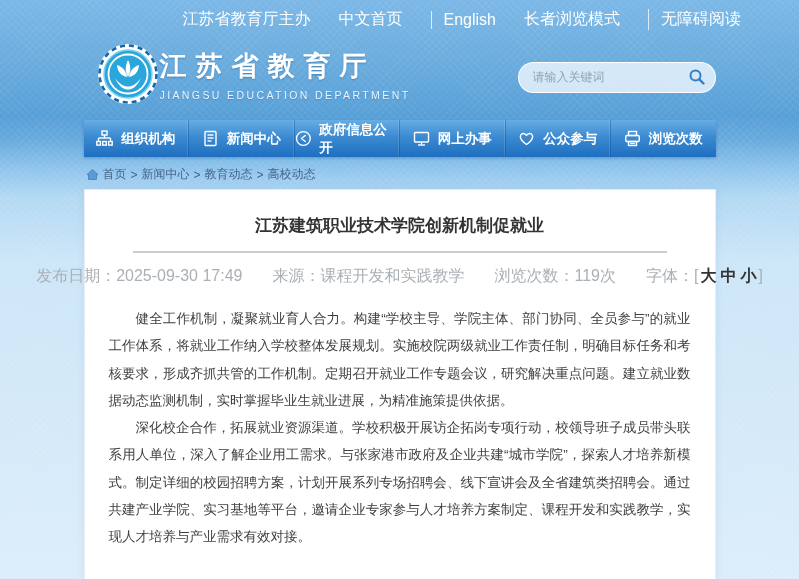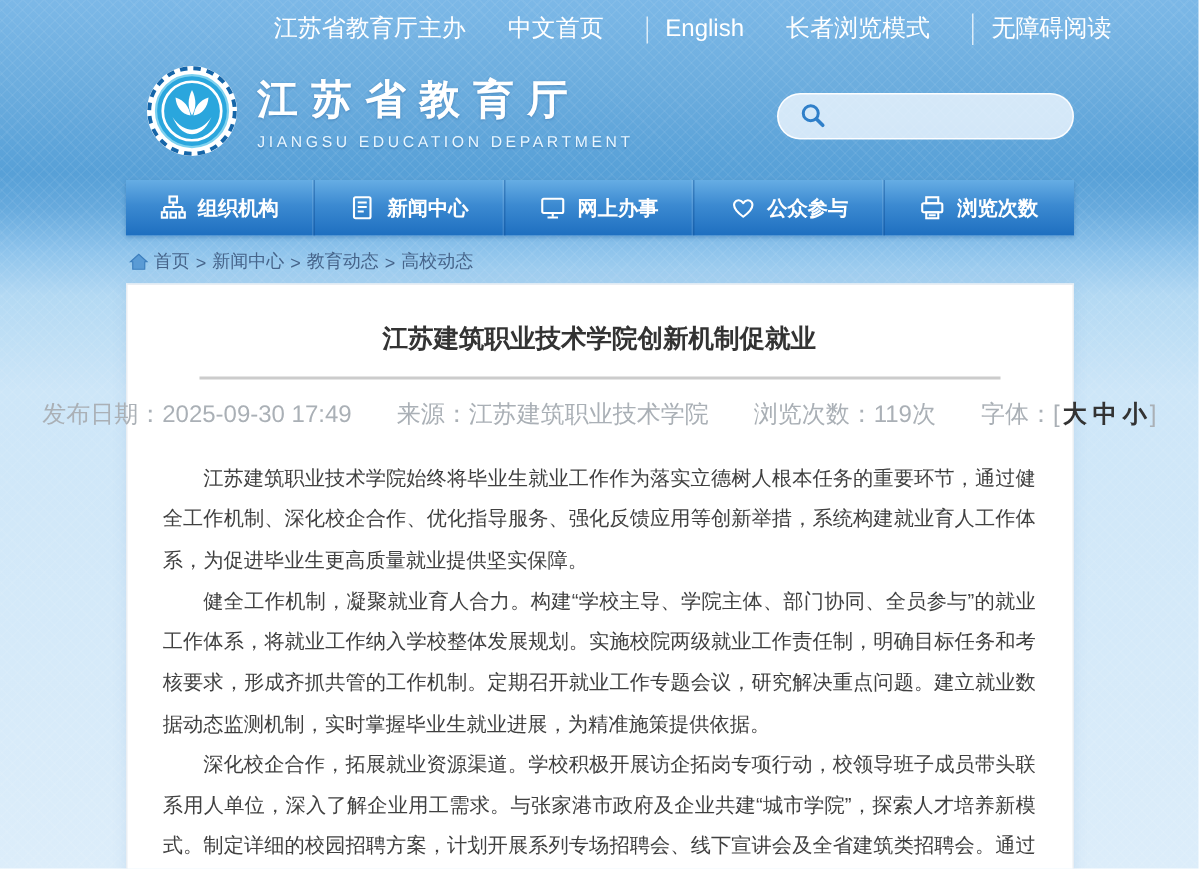--- a/index.html
+++ b/index.html
@@ -16,21 +16,21 @@
   
   .topbar { display:flex; justify-content:flex-end; align-items:center; padding:9px 58px 0 0; font-size:16px; }
   .topbar a { color:#ffffff; text-decoration:none; cursor:pointer; }
   .tb-gap { width:28px; }
   .tb-sep { border-left:1px solid rgba(255,255,255,.75); padding-left:12px; margin-left:28px; }
 
   
   .header-row { display:flex; align-items:center; justify-content:space-between; padding:12px 0 14px 12px; }
   .brand { display:flex; align-items:center; cursor:pointer; }
   .logo-svg { width:64px; height:64px; }
-  .brand-text { margin-left:12px; }
+  .brand-text { margin-left:0; }
   .site-name { color:#ffffff; font-size:27px; font-weight:bold; letter-spacing:9px; text-shadow:0 1px 2px rgba(30,90,150,.45); }
   .site-name-en { color:#eaf6ff; font-size:10.5px; letter-spacing:2.4px; margin-top:5px; text-shadow:0 1px 1px rgba(30,90,150,.35); }
   .search-box { display:flex; align-items:center; width:198px; height:31px; border:1px solid rgba(255,255,255,.95); border-radius:16px; background:rgba(240,248,255,.8); padding:0 10px 0 14px; margin-top:6px; }
   .search-box input { flex:1; border:none; outline:none; background:transparent; font-size:12px; color:#3a5a7a; font-family:inherit; }
   .search-box input::placeholder { color:#90a4b8; }
   .search-btn { border:none; background:transparent; cursor:pointer; display:flex; align-items:center; padding:0; }
 
   
   .nav { display:flex; height:37px; background:linear-gradient(180deg,#66ade4 0%, #3c8ad1 45%, #1e6fc0 100%); box-shadow:0 1px 3px rgba(20,80,150,.35); }
   .nav-item { flex:1; display:flex; align-items:center; justify-content:center; gap:8px; color:#ffffff; font-size:13.5px; font-weight:bold; cursor:pointer; border-right:1px solid rgba(12,75,145,.4); box-shadow:inset -1px 0 0 rgba(255,255,255,.12); }
@@ -79,20 +79,21 @@
         <path d="M21 23 C27 25 30 29 31 35 C25 34 21.5 29.5 21 23 Z" fill="#ffffff"></path>
         <path d="M43 23 C37 25 34 29 33 35 C39 34 42.5 29.5 43 23 Z" fill="#ffffff"></path>
         <path d="M19 36 C23 42 28 44.5 32 44.5 C36 44.5 41 42 45 36 C41 45 36 47.5 32 47.5 C28 47.5 23 45 19 36 Z" fill="#ffffff"></path>
       </svg>
       <div class="brand-text">
         <div class="site-name">江苏省教育厅</div>
         <div class="site-name-en">JIANGSU EDUCATION DEPARTMENT</div>
       </div>
     </div>
     <div class="search-box">
+      <input type="text" placeholder="请输入关键词" style="">
       <button class="search-btn">
         <svg width="18" height="18" viewBox="0 0 18 18">
           <circle cx="7.5" cy="7.5" r="5" fill="none" stroke="#2f7fc9" stroke-width="2"></circle>
           <line x1="11.3" y1="11.3" x2="15.5" y2="15.5" stroke="#2f7fc9" stroke-width="2.4" stroke-linecap="round"></line>
         </svg>
       </button>
     </div>
   </div>
 
   <div class="nav">
@@ -110,20 +111,27 @@
       <span>组织机构</span>
     </div>
     <div class="nav-item">
       <svg class="nav-ico" viewBox="0 0 17 17" fill="none" stroke="#ffffff" stroke-width="1.4">
         <rect x="3" y="1.5" width="11" height="14" rx="1"></rect>
         <line x1="5.5" y1="5" x2="11.5" y2="5"></line>
           <line x1="5.5" y1="8" x2="11.5" y2="8"></line>
           <line x1="5.5" y1="11" x2="9.5" y2="11"></line>
       </svg>
       <span>新闻中心</span>
+    </div>
+    <div class="nav-item">
+      <svg class="nav-ico" viewBox="0 0 17 17" fill="none" stroke="#ffffff" stroke-width="1.4">
+        <circle cx="8.5" cy="8.5" r="7"></circle>
+        <path d="M10.5 5.5 L6.5 8.5 L10.5 11.5" stroke-linejoin="round" stroke-linecap="round"></path>
+      </svg>
+      <span>政府信息公开</span>
     </div>
     <div class="nav-item">
       <svg class="nav-ico" viewBox="0 0 17 17" fill="none" stroke="#ffffff" stroke-width="1.4">
         <rect x="1.5" y="2.5" width="14" height="9.5" rx="1"></rect>
         <line x1="8.5" y1="12" x2="8.5" y2="14.5"></line>
           <line x1="5" y1="15" x2="12" y2="15"></line>
       </svg>
       <span>网上办事</span>
     </div>
     <div class="nav-item">
@@ -154,24 +162,23 @@
     <a>教育动态</a>
     <span class="crumb-sep">&gt;</span>
     <a>高校动态</a>
   </div>
 
   <div class="card">
     <h1 class="article-title">江苏建筑职业技术学院创新机制促就业</h1>
     <div class="title-divider"></div>
     <div class="meta">
       <span><span>发布日期：</span><span class="mv">2025-09-30 17:49</span></span>
-      <span><span>来源：</span><span class="mv">江苏建筑职业技术学院</span></span>
+      <span><span>来源：</span><span class="mv">课程开发和实践教学</span></span>
       <span><span>浏览次数：</span><span class="mv">119次</span></span>
       <span class="font-sizer"><span>字体：</span><span>[</span><span class="fs">大</span><span class="fs">中</span><span class="fs">小</span><span>]</span></span>
     </div>
     <div class="article-body">
-      <p>江苏建筑职业技术学院始终将毕业生就业工作作为落实立德树人根本任务的重要环节，通过健全工作机制、深化校企合作、优化指导服务、强化反馈应用等创新举措，系统构建就业育人工作体系，为促进毕业生更高质量就业提供坚实保障。</p>
       <p>健全工作机制，凝聚就业育人合力。构建“学校主导、学院主体、部门协同、全员参与”的就业工作体系，将就业工作纳入学校整体发展规划。实施校院两级就业工作责任制，明确目标任务和考核要求，形成齐抓共管的工作机制。定期召开就业工作专题会议，研究解决重点问题。建立就业数据动态监测机制，实时掌握毕业生就业进展，为精准施策提供依据。</p>
       <p>深化校企合作，拓展就业资源渠道。学校积极开展访企拓岗专项行动，校领导班子成员带头联系用人单位，深入了解企业用工需求。与张家港市政府及企业共建“城市学院”，探索人才培养新模式。制定详细的校园招聘方案，计划开展系列专场招聘会、线下宣讲会及全省建筑类招聘会。通过共建产业学院、实习基地等平台，邀请企业专家参与人才培养方案制定、课程开发和实践教学，实现人才培养与产业需求有效对接。</p>
 
     </div>
   </div>
 </div>
 
 </body></html>

